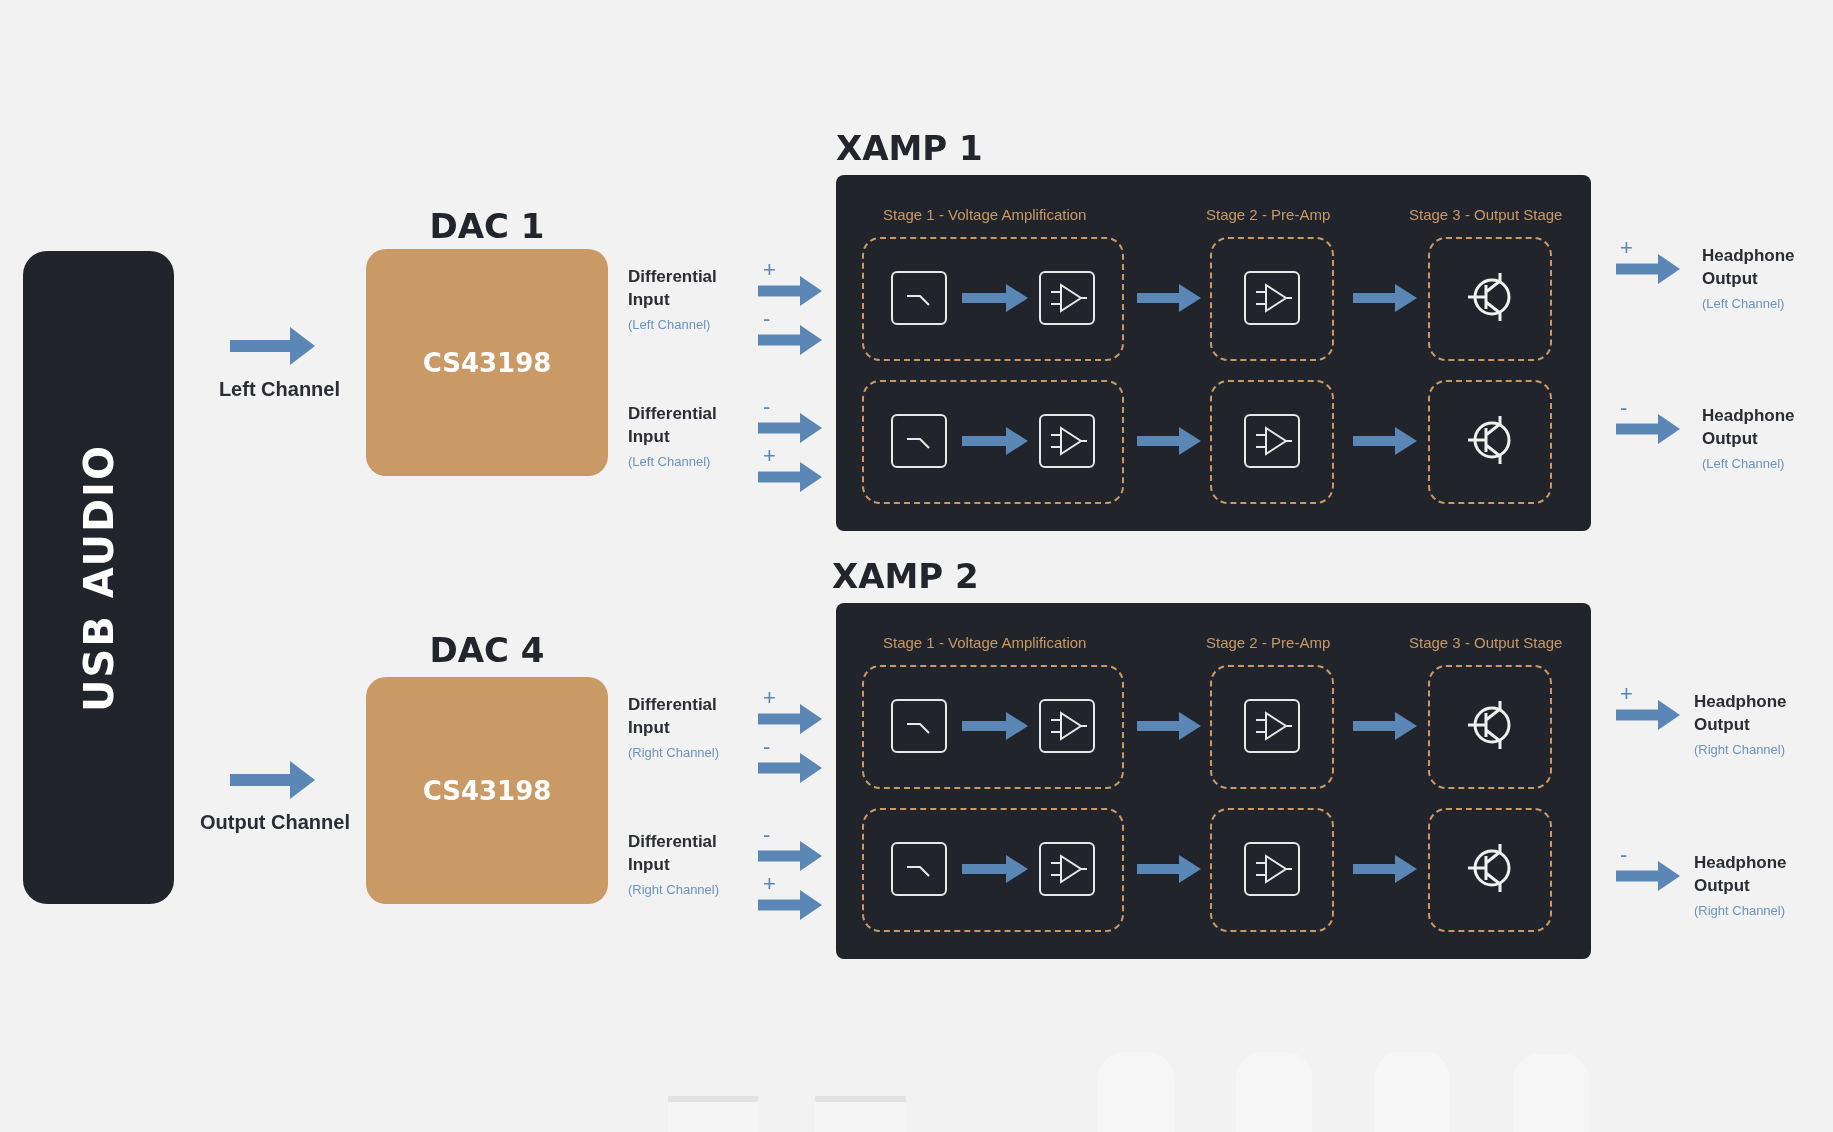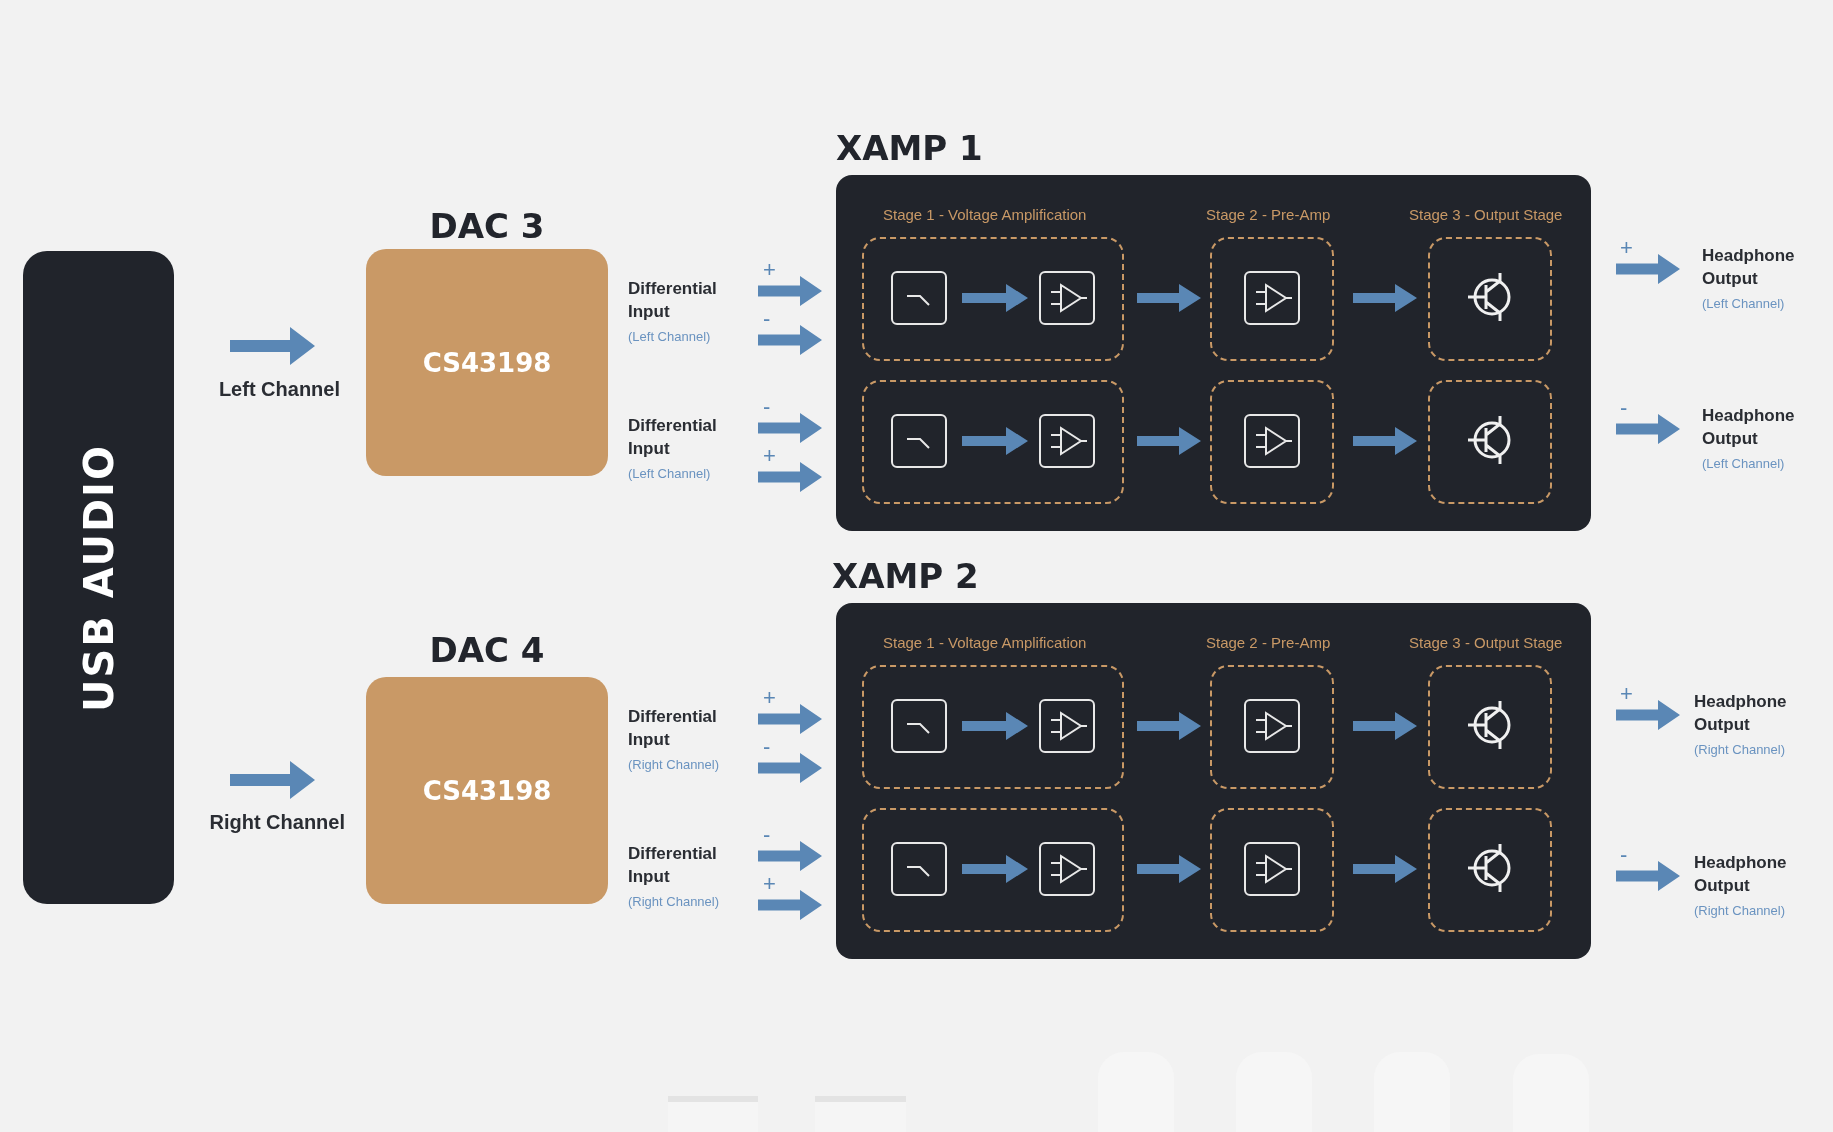--- a/index.html
+++ b/index.html
@@ -4,25 +4,25 @@
 <style>
   html,body{margin:0;padding:0;}
   body{width:1833px;height:1132px;background:#f2f2f2;position:relative;overflow:hidden;font-family:"Liberation Sans",sans-serif;color:#22252c;}
   .abs{position:absolute;}
   .usb{left:23px;top:251px;width:151px;height:653px;background:#21242b;border-radius:24px;}
   .usb-label{position:absolute;left:50%;top:50%;transform:translate(-50%,-50%) rotate(-90deg);color:#fff;font-weight:bold;font-size:40px;letter-spacing:2px;white-space:nowrap;font-family:"DejaVu Sans",sans-serif;}
   .chan-label{font-weight:bold;font-size:20px;color:#2a2d33;white-space:nowrap;text-align:right;}
   .dac-title{font-weight:bold;font-size:34px;font-family:"DejaVu Sans",sans-serif;color:#22252c;width:242px;text-align:center;}
   .dac{width:242px;height:227px;background:#c99966;border-radius:20px;display:flex;align-items:center;justify-content:center;}
   .dac-chip{color:#fff;font-weight:bold;font-size:26px;font-family:"DejaVu Sans",sans-serif;}
-  .diff{font-size:17px;font-weight:bold;color:#2a2d33;line-height:23px;margin-top:12px;}
+  .diff{font-size:17px;font-weight:bold;color:#2a2d33;line-height:23px;}
   .diff .sub{font-size:13px;font-weight:normal;color:#6a93c0;display:block;margin-top:2px;}
   .sign{color:#5a87b5;font-size:22px;font-weight:normal;line-height:1;}
   .xamp-title{font-weight:bold;font-size:34px;font-family:"DejaVu Sans",sans-serif;width:755px;text-align:left;}
-  .xamp{width:755px;height:356px;background:#21242b;border-radius:16px;}
+  .xamp{width:755px;height:356px;background:#21242b;border-radius:8px;}
   .stage-label{color:#c99966;font-size:15px;white-space:nowrap;}
   .dash{border:2px dashed #c99966;border-radius:18px;box-sizing:border-box;}
   .ibox{width:56px;height:54px;border:2px solid #e8e8e8;border-radius:6px;box-sizing:border-box;}
   .hp{font-size:17px;font-weight:bold;color:#2a2d33;line-height:23px;}
   .hp .sub{font-size:13px;font-weight:normal;color:#6a93c0;display:block;margin-top:2px;}
   .ghost{background:#f6f6f6;border-radius:26px 26px 0 0;}
 </style>
 </head>
 <body>
 
@@ -31,23 +31,23 @@
 </div>
 
 <svg class="abs" style="left:230px;top:325px" width="88" height="42">
   <path d="M0 15 H60 V2 L85 21 L60 40 V27 H0 Z" fill="#5a87b5"></path>
 </svg>
 <div class="abs chan-label" style="left:205px;top:378px;width:135px">Left Channel</div>
 
 <svg class="abs" style="left:230px;top:759px" width="88" height="42">
   <path d="M0 15 H60 V2 L85 21 L60 40 V27 H0 Z" fill="#5a87b5"></path>
 </svg>
-<div class="abs chan-label" style="left:200px;top:811px;width:145px">Right Channel</div>
-
-<div class="abs dac-title" style="left:366px;top:206px">DAC 3</div>
+<div class="abs chan-label" style="left:200px;top:811px;width:145px">Output Channel</div>
+
+<div class="abs dac-title" style="left:366px;top:206px">DAC 1</div>
 <div class="abs dac" style="left:366px;top:249px">
   <span class="dac-chip">CS43198</span>
 </div>
 
 <div class="abs dac-title" style="left:366px;top:630px">DAC 4</div>
 <div class="abs dac" style="left:366px;top:677px">
   <span class="dac-chip">CS43198</span>
 </div>
 
 <div id="diff-container">

